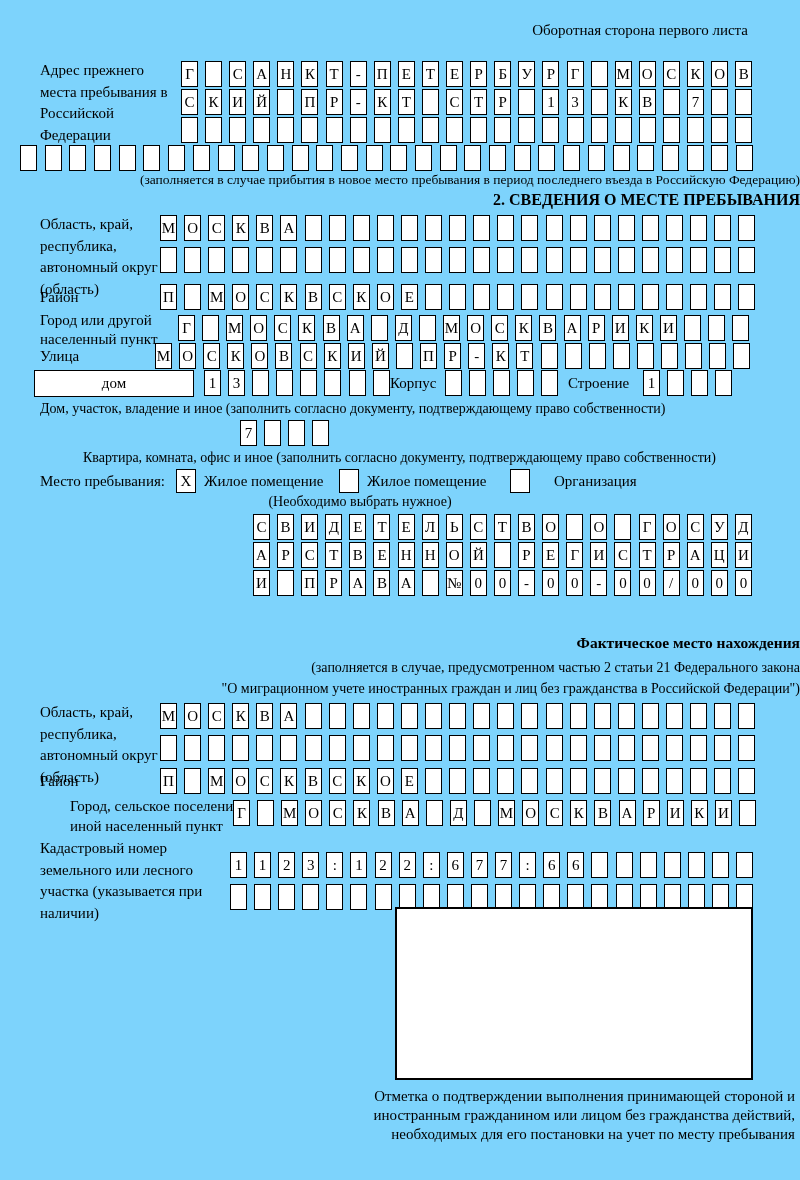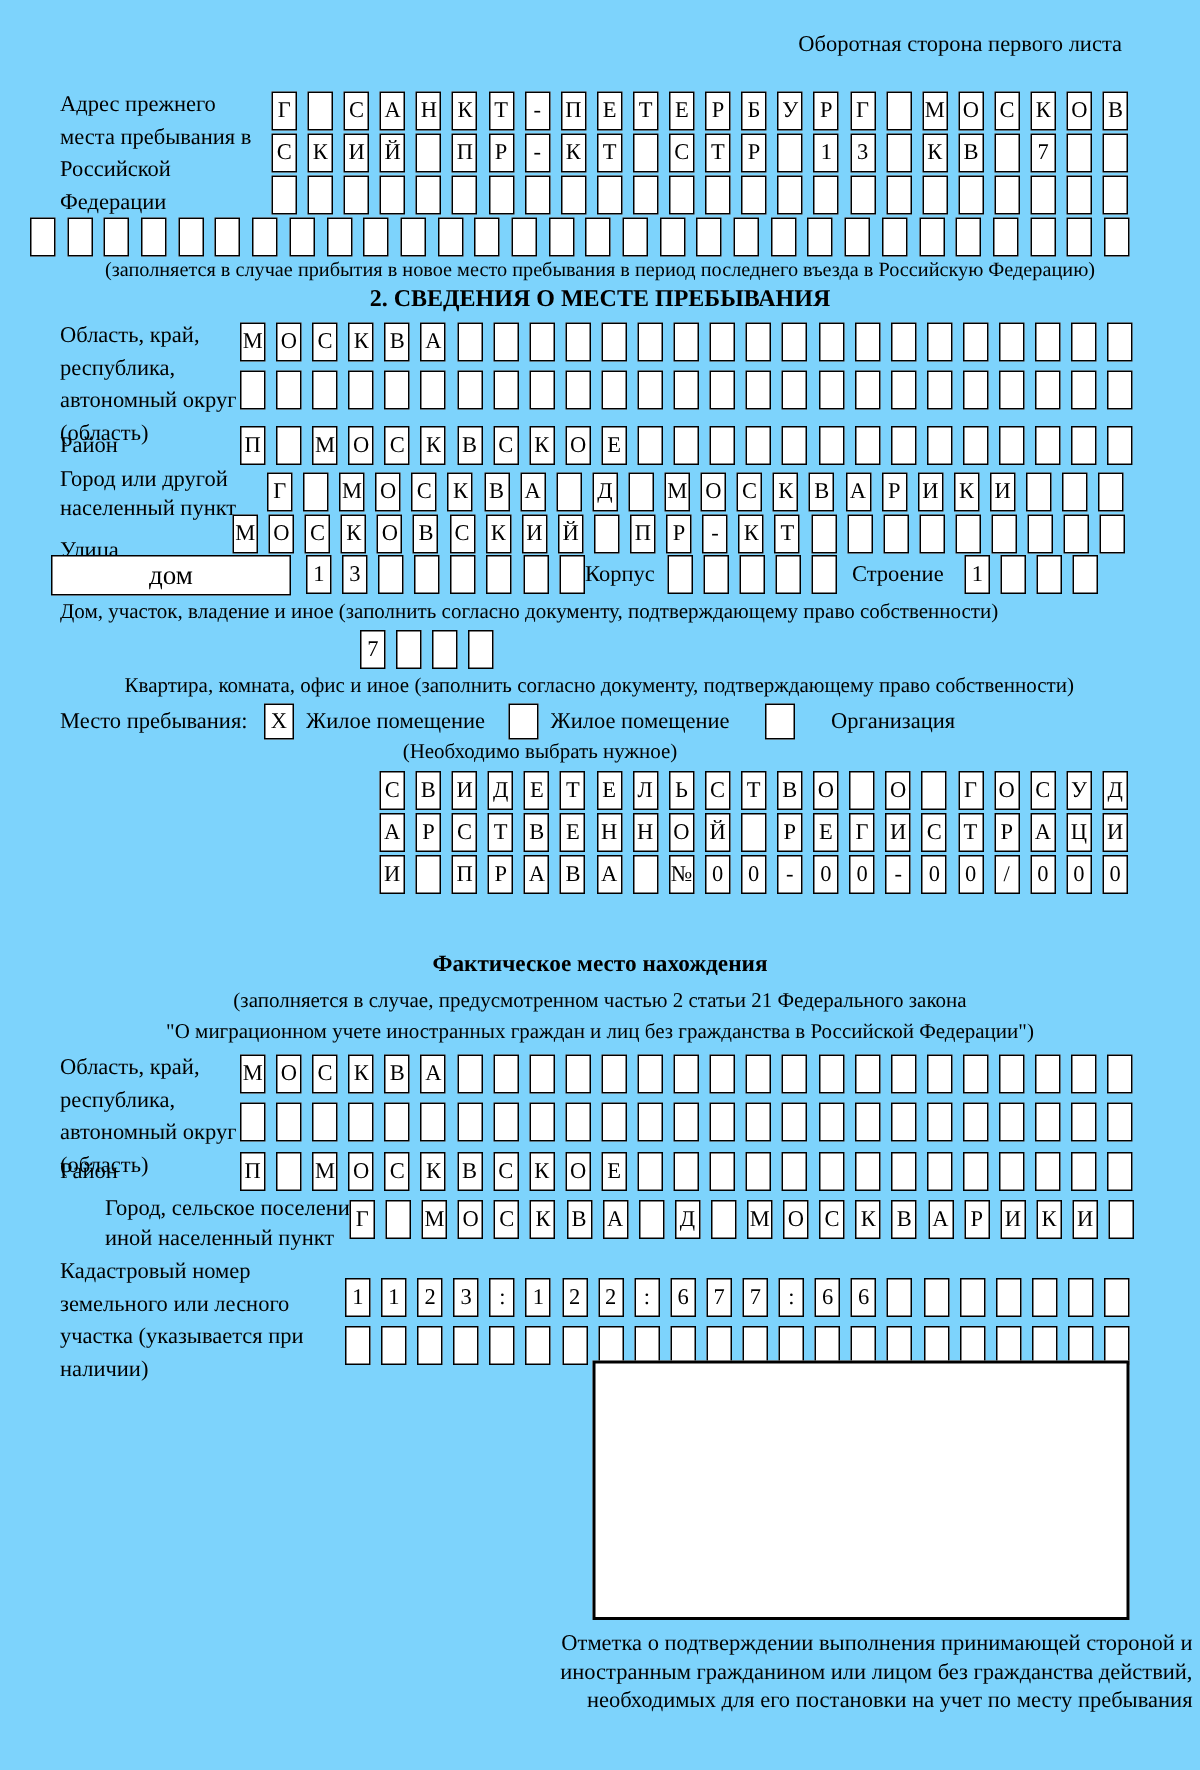--- a/index.html
+++ b/index.html
@@ -6,35 +6,35 @@
   .page{
     position:relative;
     width:800px;height:1180px;
     background:#7dd3fc;color:#000;
     font-family:"Liberation Serif","DejaVu Serif",serif;
     overflow:hidden;
   }
   .abs{position:absolute;}
   .lbl{font-size:15px;line-height:21.5px;}
   .note{font-size:13.5px;}
-  .center{text-align:center;width:800px;left:0;}
+  .center{text-align:right;width:800px;left:0;}
   .title{font-weight:bold;font-size:16px;}
   .subtitle{font-weight:bold;font-size:15.5px;}
   .cells{display:flex;gap:7.1px;}
   .cells.wgap{gap:7.7px;}
   .cell{
     flex:0 0 17px;width:17px;height:26px;
     border:1.7px solid #000;box-sizing:border-box;
     display:flex;align-items:center;justify-content:center;
     font-size:15px;overflow:visible;background:#fff;
   }
   .labelbox{
     border:1.7px solid #000;box-sizing:border-box;height:27px;
     display:flex;align-items:center;justify-content:center;
-    font-size:18px;background:#fff;
+    font-size:15px;background:#fff;
   }
   .cbox{
     width:20px;height:24px;border:1.7px solid #000;box-sizing:border-box;
     display:flex;align-items:center;justify-content:center;font-size:15px;background:#fff;
   }
   .markbox{
     border:2px solid #000;box-sizing:border-box;background:#fff;
   }
   .cap{font-size:15px;line-height:19px;text-align:right;}
 </style>
@@ -266,21 +266,21 @@
       <span class="cell">А</span>
       <span class="cell">Р</span>
       <span class="cell">И</span>
       <span class="cell">К</span>
       <span class="cell">И</span>
       <span class="cell"></span>
       <span class="cell"></span>
       <span class="cell"></span>
     </div>
 
-  <div class="abs lbl" style="left:40px;top:357px;">Улица</div>
+  <div class="abs lbl" style="left:40px;top:346px;">Улица</div>
   <div class="abs cells" style="left:155px;top:343px;">
       <span class="cell">М</span>
       <span class="cell">О</span>
       <span class="cell">С</span>
       <span class="cell">К</span>
       <span class="cell">О</span>
       <span class="cell">В</span>
       <span class="cell">С</span>
       <span class="cell">К</span>
       <span class="cell">И</span>

